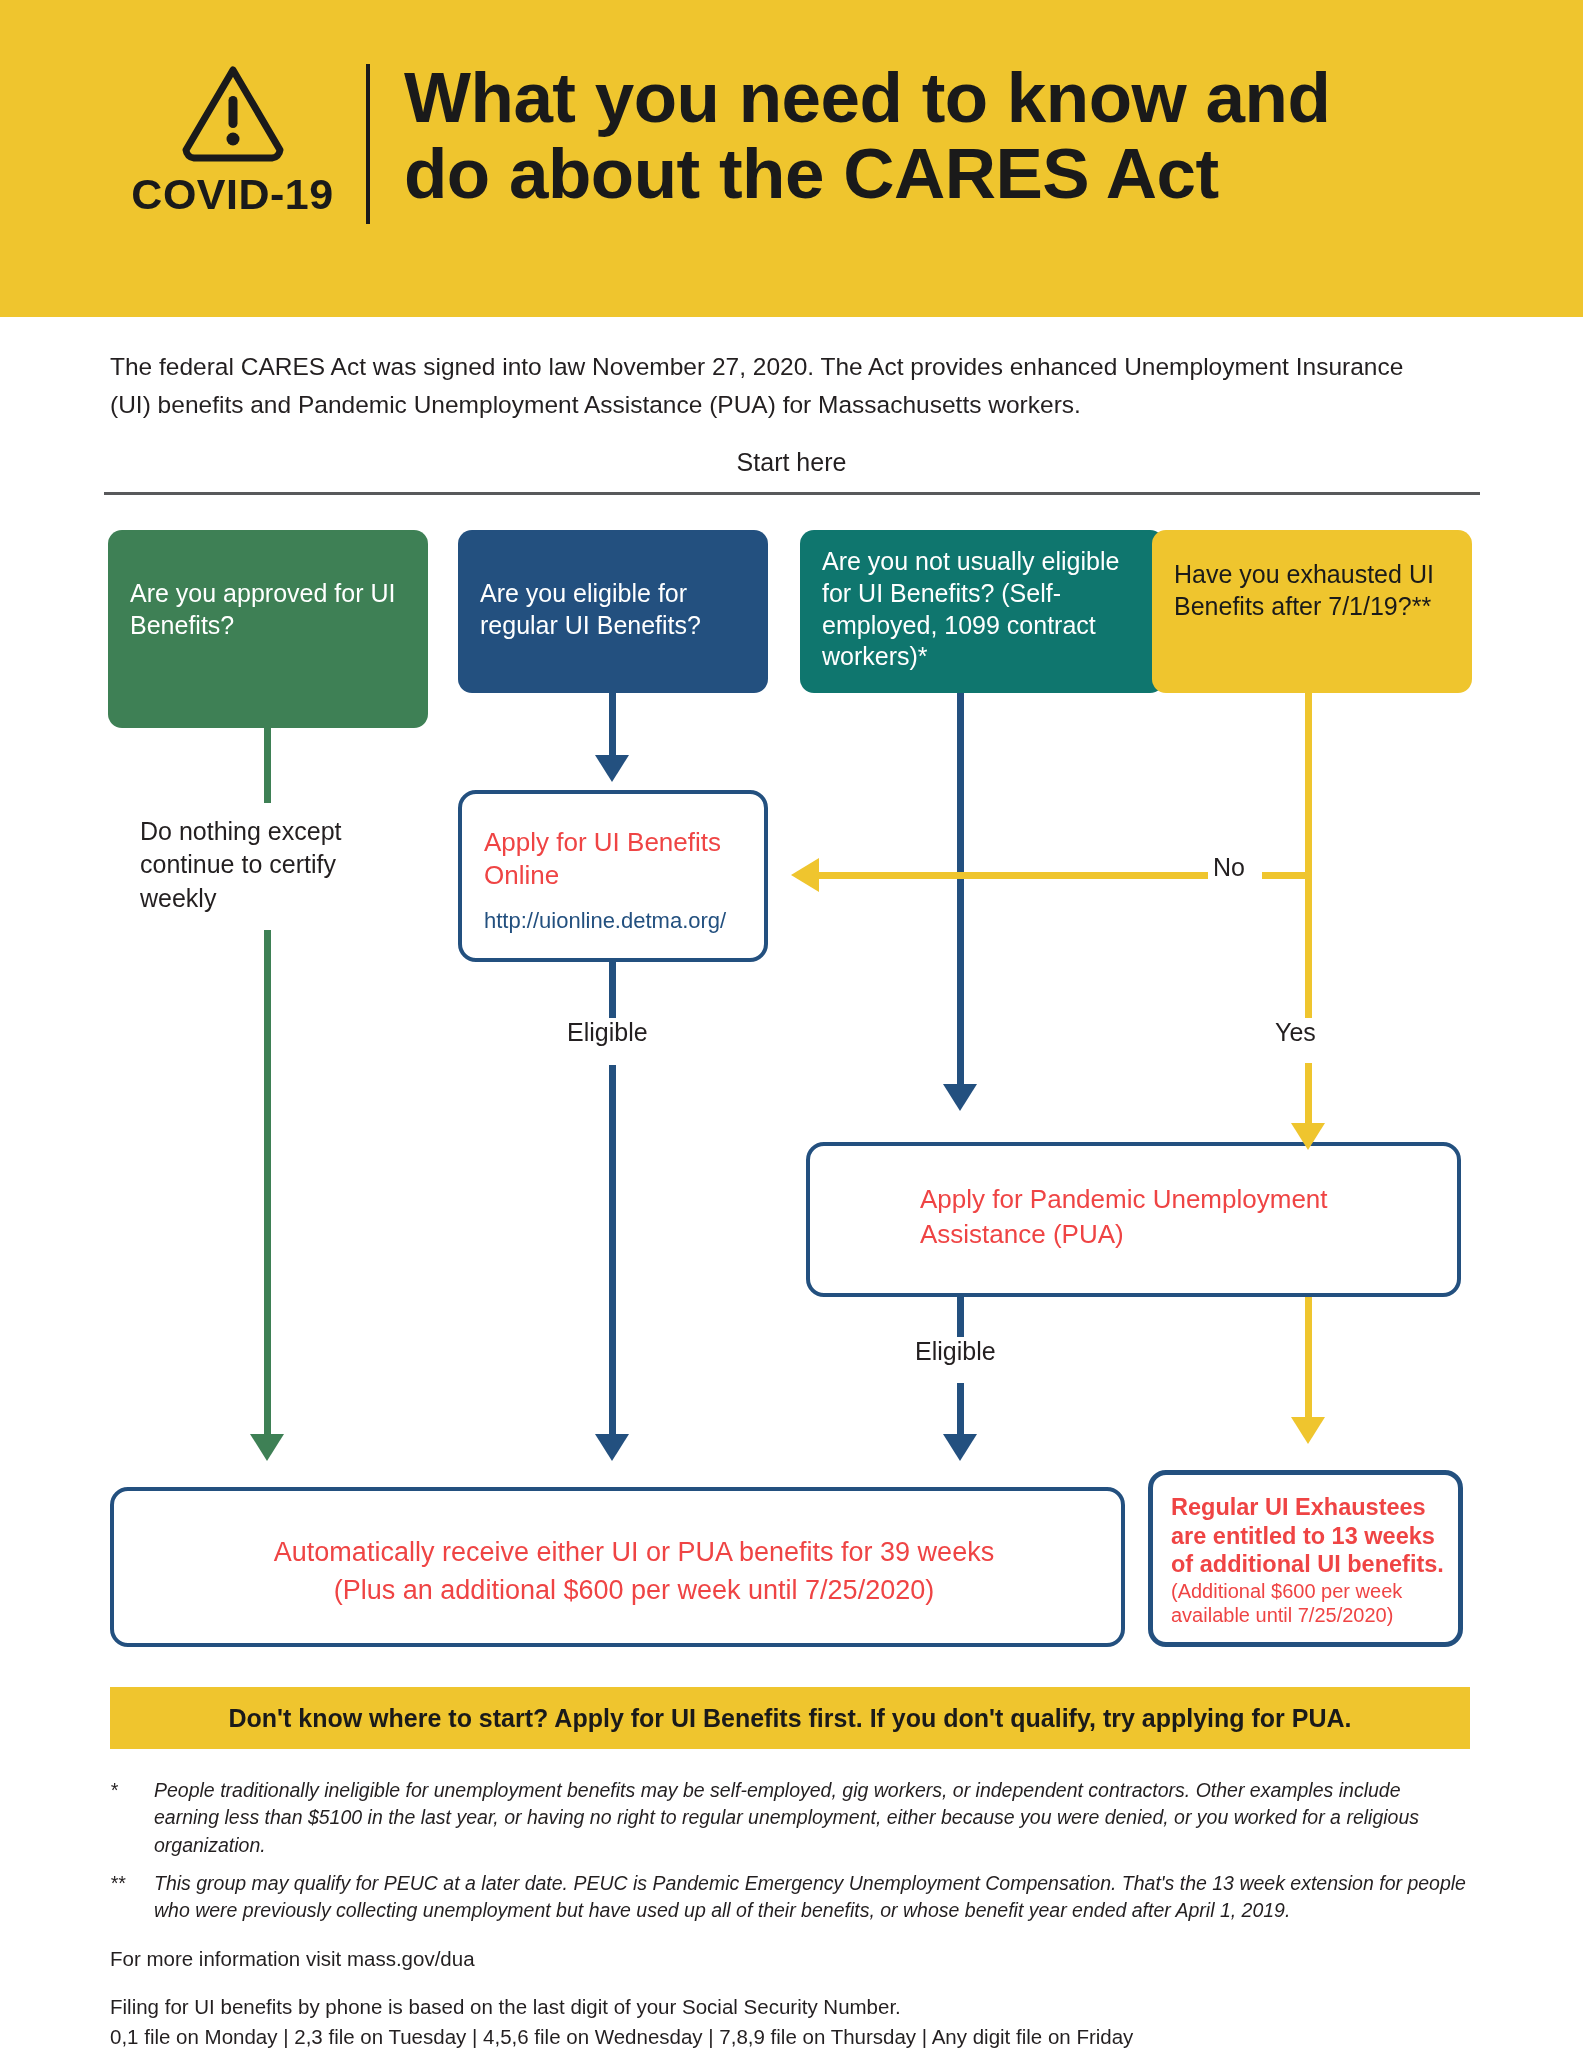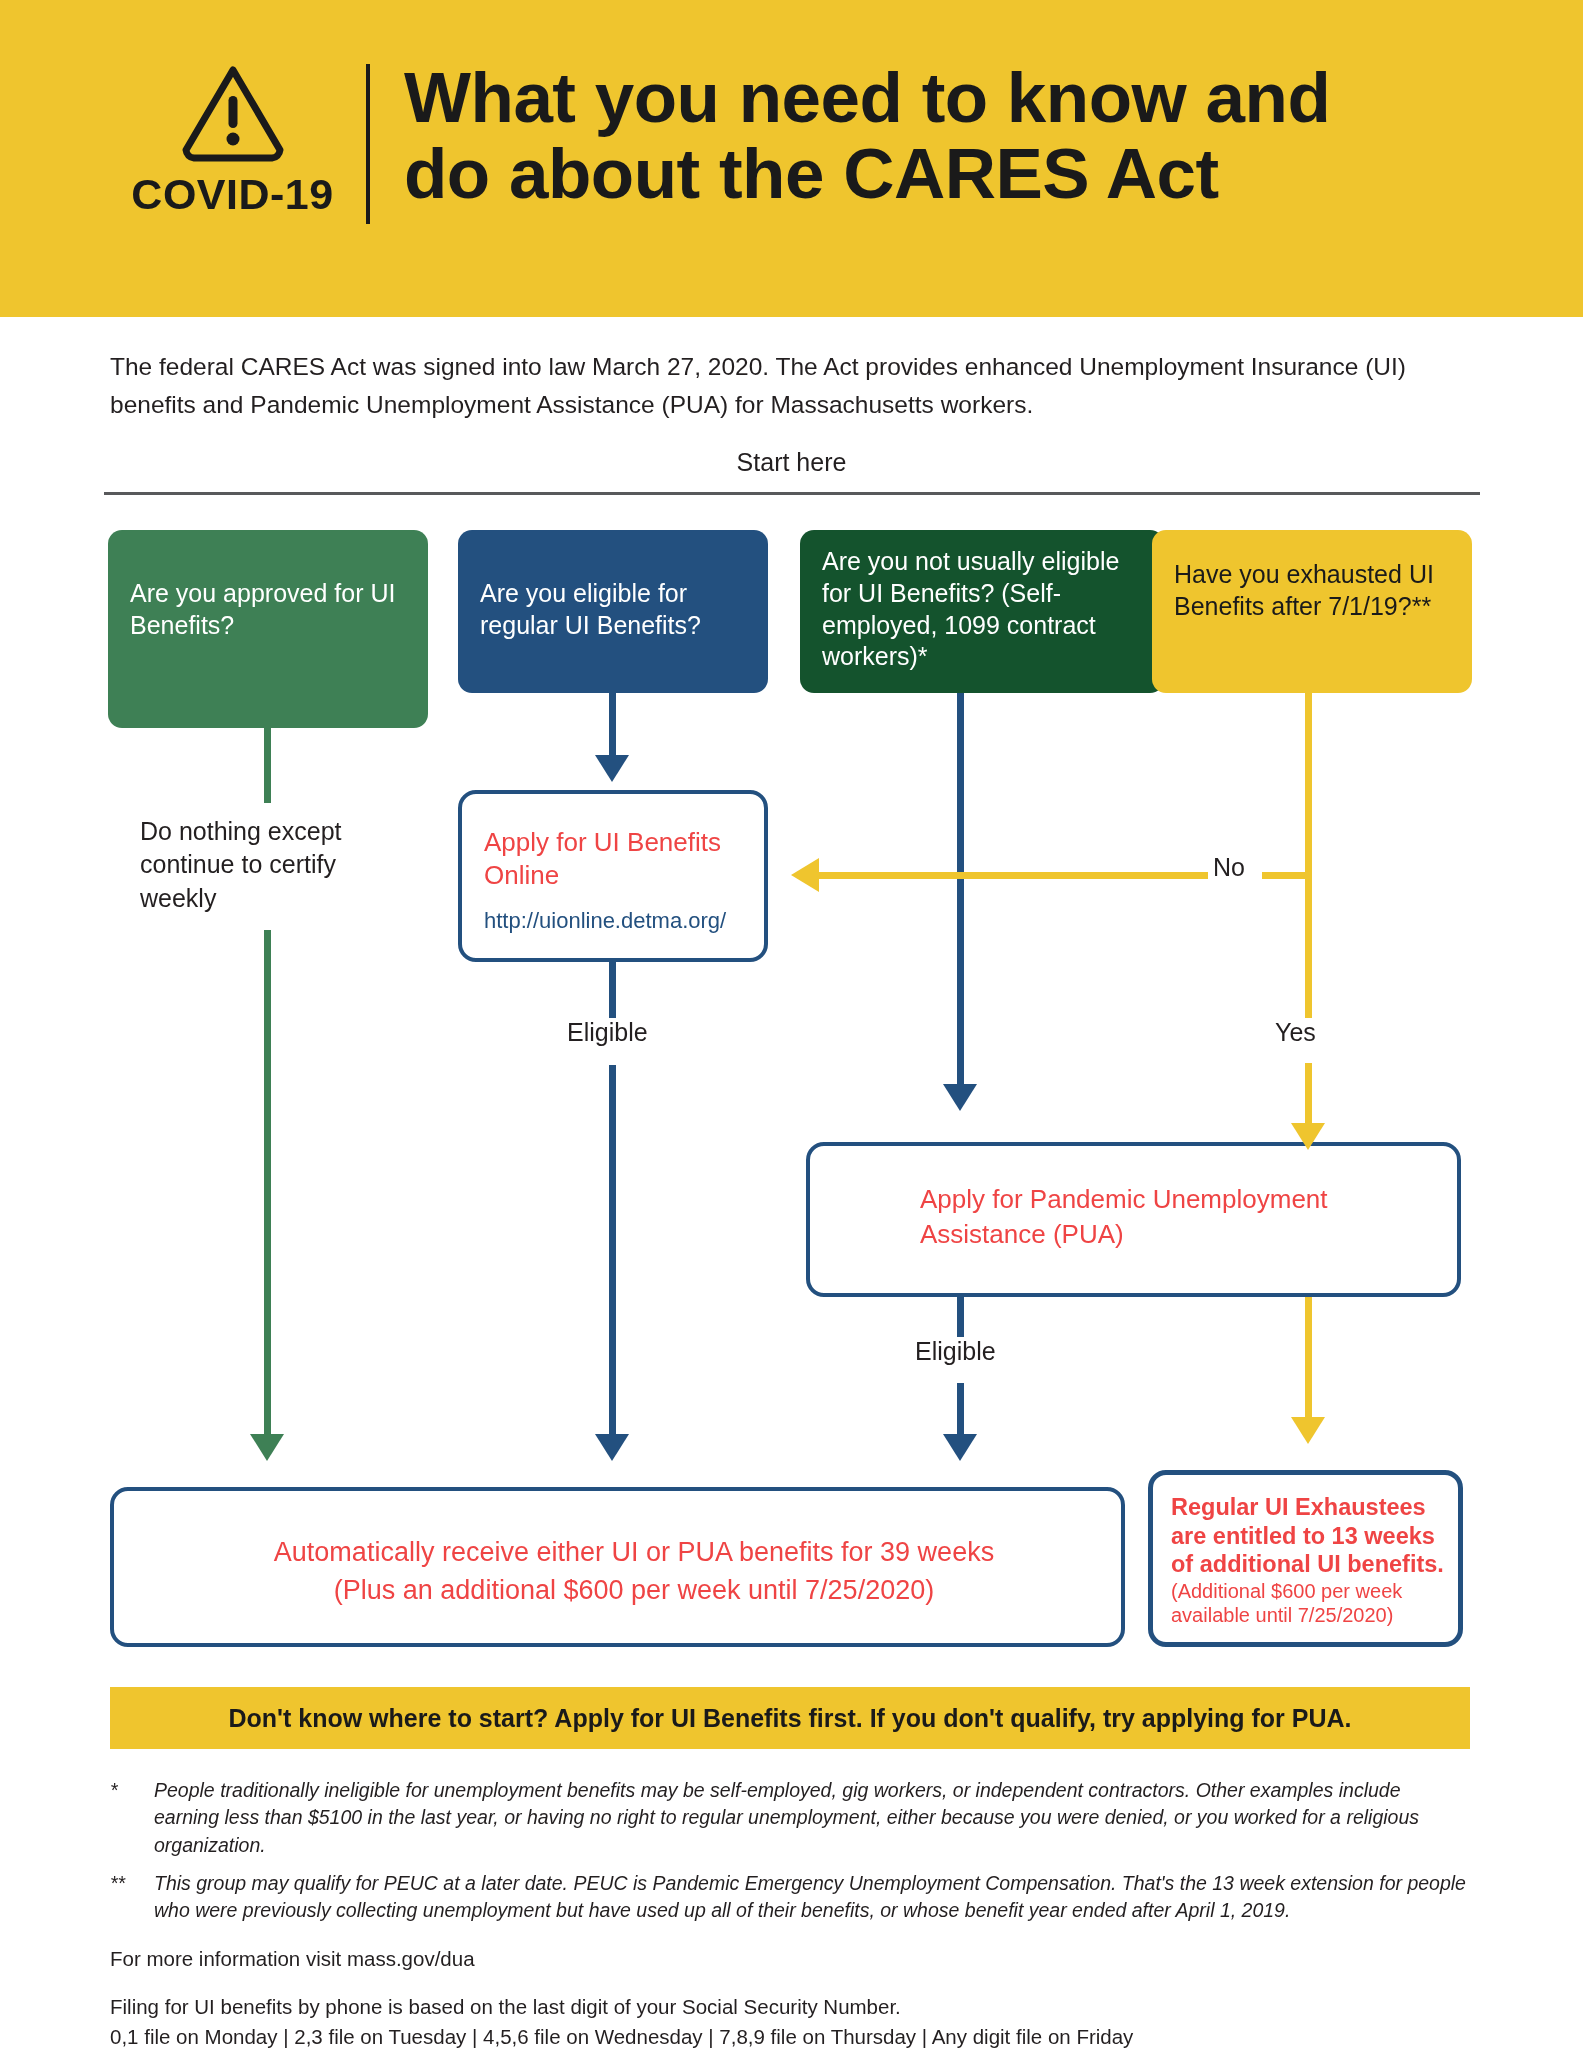--- a/index.html
+++ b/index.html
@@ -58,21 +58,21 @@
     position:absolute; left:22px; right:16px;
     font-size:25px; line-height:1.27;
   }
 
   .box-green{ left:108px; top:530px; width:320px; height:198px; background:#3e8055; }
   .box-green .btxt{ top:48px; color:#ffffff; }
 
   .box-blue1{ left:458px; top:530px; width:310px; height:163px; background:#23507f; }
   .box-blue1 .btxt{ top:48px; color:#ffffff; }
 
-  .box-blue2{ left:800px; top:530px; width:364px; height:163px; background:#14532d; }
+  .box-blue2{ left:800px; top:530px; width:364px; height:163px; background:#0f766e; }
   .box-blue2 .btxt{ top:16px; color:#ffffff; }
 
   .box-yellow{ left:1152px; top:530px; width:320px; height:163px; background:#efc52e; }
   .box-yellow .btxt{ top:29px; color:#1a1a1a; }
 
   
   .obox{
     position:absolute; background:#ffffff;
     border:4px solid #23507f; border-radius:18px;
   }
@@ -142,21 +142,21 @@
     </svg>
     <div class="covid-word">COVID-19</div>
   </div>
   <div class="hdr-divider"></div>
   <div class="hdr-title">
     <span>What you need to know and</span>
     <span>do about the CARES Act</span>
   </div>
 </div>
 
-<div class="intro">The federal CARES Act was signed into law March 27, 2020. The Act provides enhanced Unemployment Insurance (UI) benefits and Pandemic Unemployment Assistance (PUA) for Massachusetts workers.</div>
+<div class="intro">The federal CARES Act was signed into law November 27, 2020. The Act provides enhanced Unemployment Insurance (UI) benefits and Pandemic Unemployment Assistance (PUA) for Massachusetts workers.</div>
 <div class="start-here">Start here</div>
 <div class="hrule"></div>
 
 <div class="box box-green">
   <div class="btxt">Are you approved for UI Benefits?</div>
 </div>
 
 <div class="box box-blue1">
   <div class="btxt">Are you eligible for regular UI Benefits?</div>
 </div>

